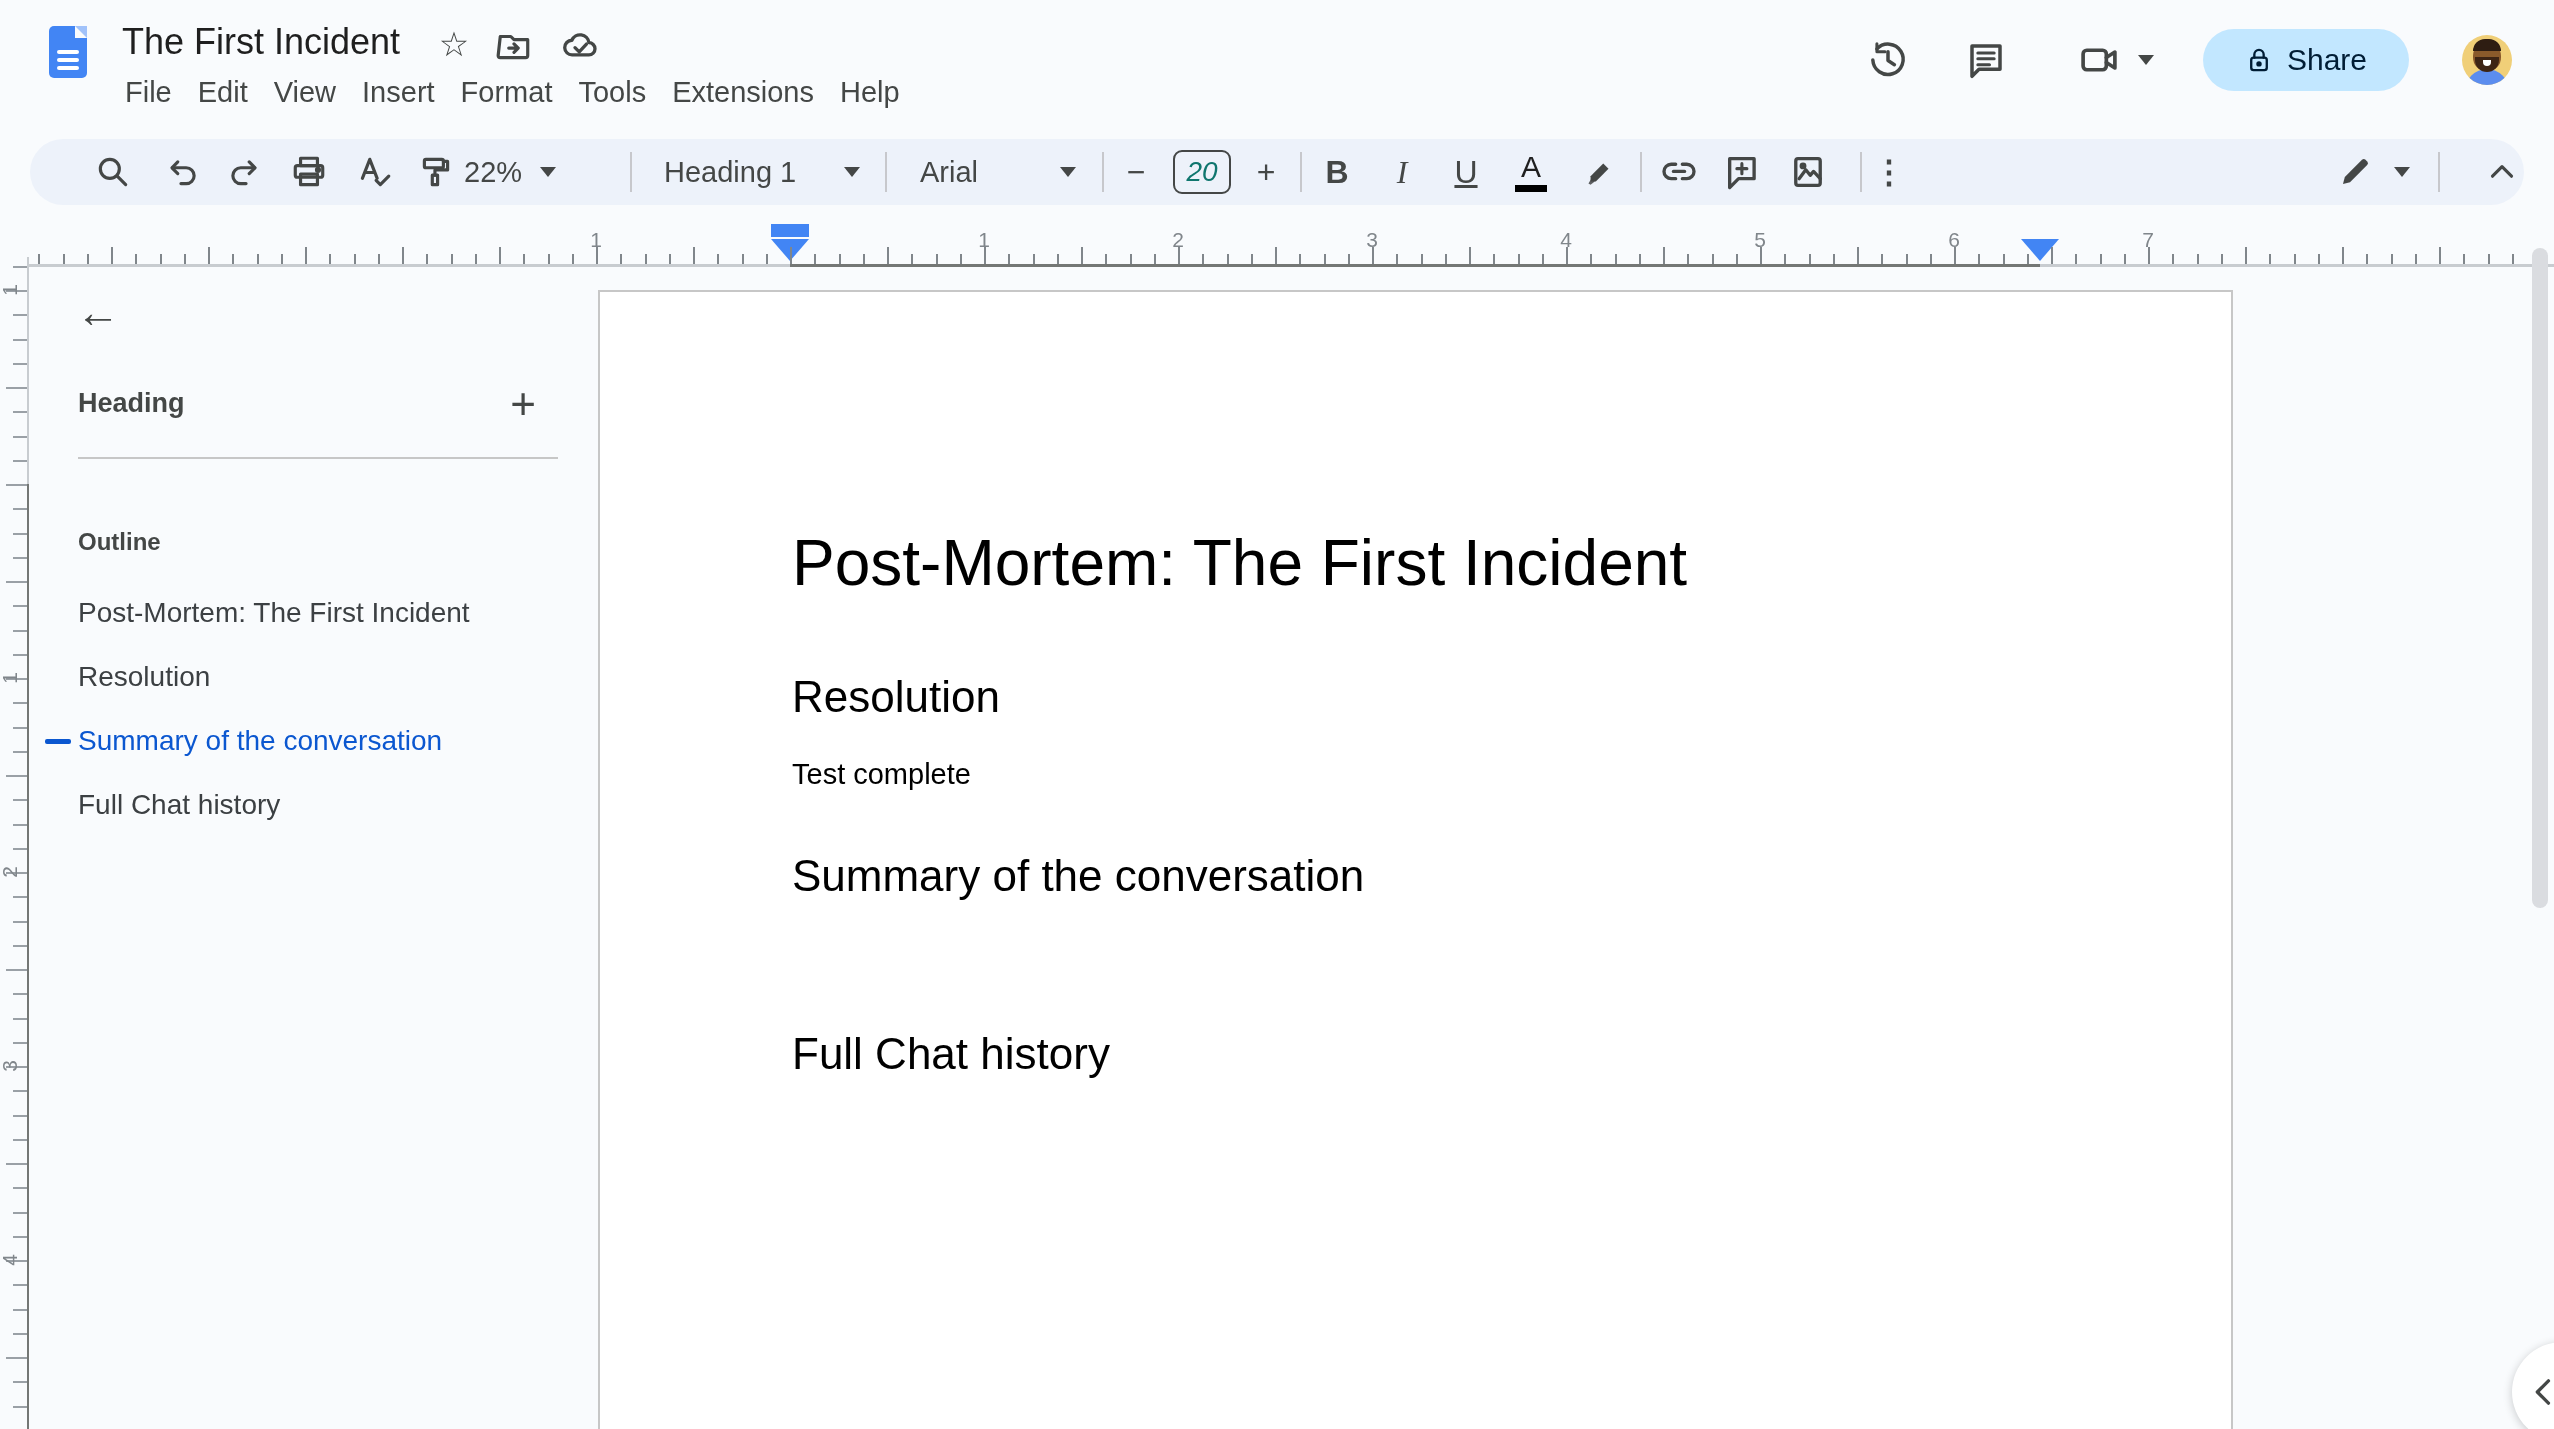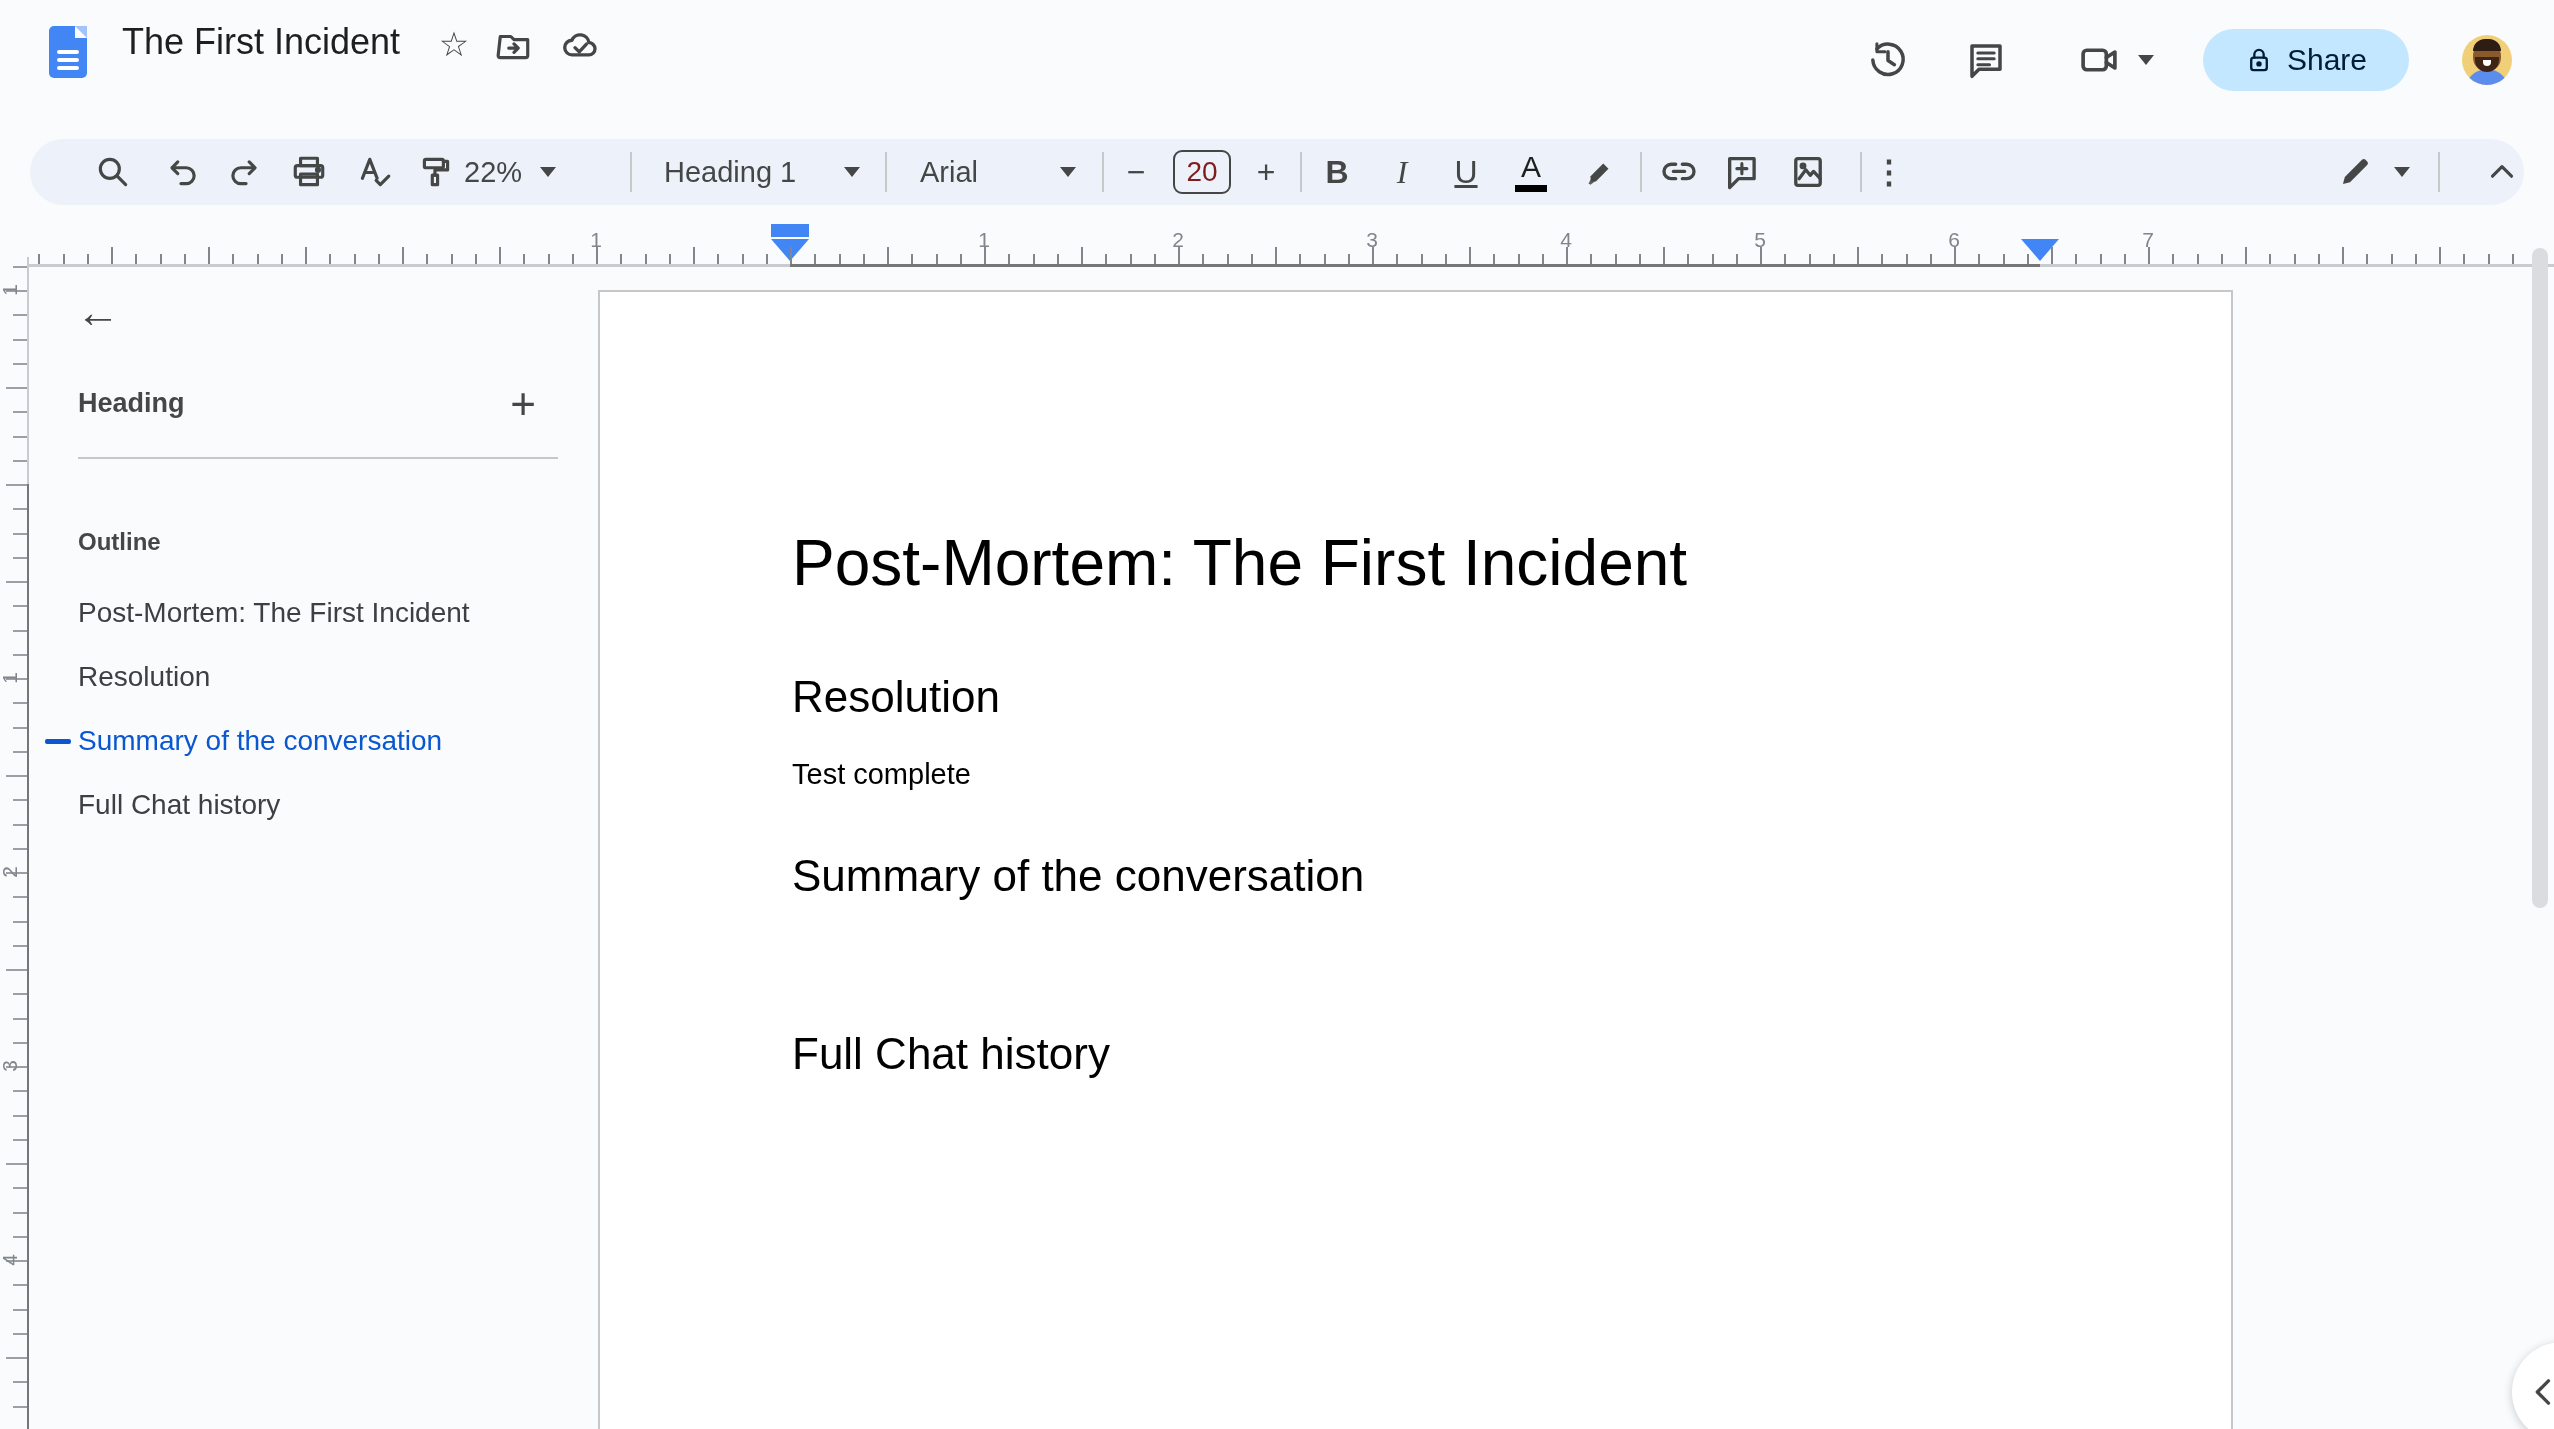--- a/index.html
+++ b/index.html
@@ -42,21 +42,21 @@
   
   .toolbar{position:absolute;left:30px;top:139px;width:2494px;height:66px;background:#edf2fa;
            border-radius:33px;}
   .tb-btn{position:absolute;top:9px;width:48px;height:48px;display:flex;align-items:center;
           justify-content:center;border-radius:8px;cursor:pointer;}
   .tb-div{position:absolute;top:13px;width:2px;height:40px;background:#c7c8cc;}
   .tb-select{position:absolute;top:9px;height:48px;display:flex;align-items:center;gap:18px;
              font-size:29px;color:#444746;cursor:pointer;padding:0 8px;border-radius:8px;}
   .fontsize-box{position:absolute;left:1143px;top:11px;width:58px;height:44px;border:2px solid #444746;
                 border-radius:9px;display:flex;align-items:center;justify-content:center;font-size:28px;
-                color:#7f1d1d;cursor:text;}
+                color:#0f766e;cursor:text;font-style:italic;}
   .glyph{font-size:32px;color:#444746;}
   .b-glyph{font-weight:bold;font-size:32px;}
   .i-glyph{font-style:italic;font-size:32px;font-family:"Liberation Serif",serif;}
   .u-glyph{text-decoration:underline;font-size:32px;}
   .a-color{display:flex;flex-direction:column;align-items:center;line-height:1;}
   .a-color .a{font-size:30px;color:#1f1f1f;}
   .a-color .bar{width:32px;height:7px;background:#000;margin-top:3px;}
 
   
   .hruler{position:absolute;left:0;top:228px;width:2554px;height:41px;}
@@ -130,20 +130,30 @@
         <path d="M13 20 h9 m-4 -4 l4 4 -4 4"></path>
       </svg>
   </div>
   <div class="hdr-ico" style="left:558px;top:24px">
     <svg class="ico" width="40" height="40" viewBox="0 0 36 36">
         <path d="M11 26 h15 a5.5 5.5 0 0 0 0-11 a8 8 0 0 0-15.3-2.2 A5.8 5.8 0 0 0 11 26 z"></path>
         <path d="M13.5 19.5 l3.8 3.8 6.5-7"></path>
       </svg>
   </div>
 
+  <nav class="menubar">
+    <span class="menu-item">File</span>
+    <span class="menu-item">Edit</span>
+    <span class="menu-item">View</span>
+    <span class="menu-item">Insert</span>
+    <span class="menu-item">Format</span>
+    <span class="menu-item">Tools</span>
+    <span class="menu-item">Extensions</span>
+    <span class="menu-item">Help</span>
+  </nav>
 
   <div class="hdr-right-ico" style="left:1864px">
     <svg class="ico" width="42" height="42" viewBox="0 0 36 36">
         <path d="M8.5 8.5 A13 13 0 1 1 5 18"></path>
         <path d="M8.5 4 v7 h7" stroke-width="2.6"></path>
         <path d="M18 11 v7.5 l5.5 3.5"></path>
       </svg>
   </div>
   <div class="hdr-right-ico" style="left:1962px">
     <svg class="ico" width="42" height="42" viewBox="0 0 36 36">

